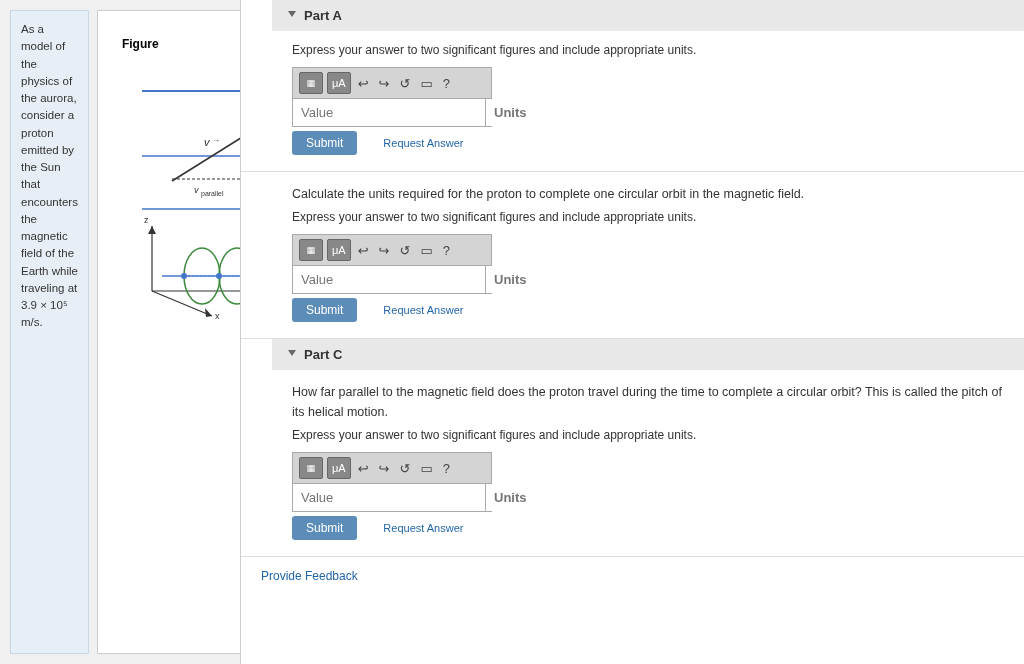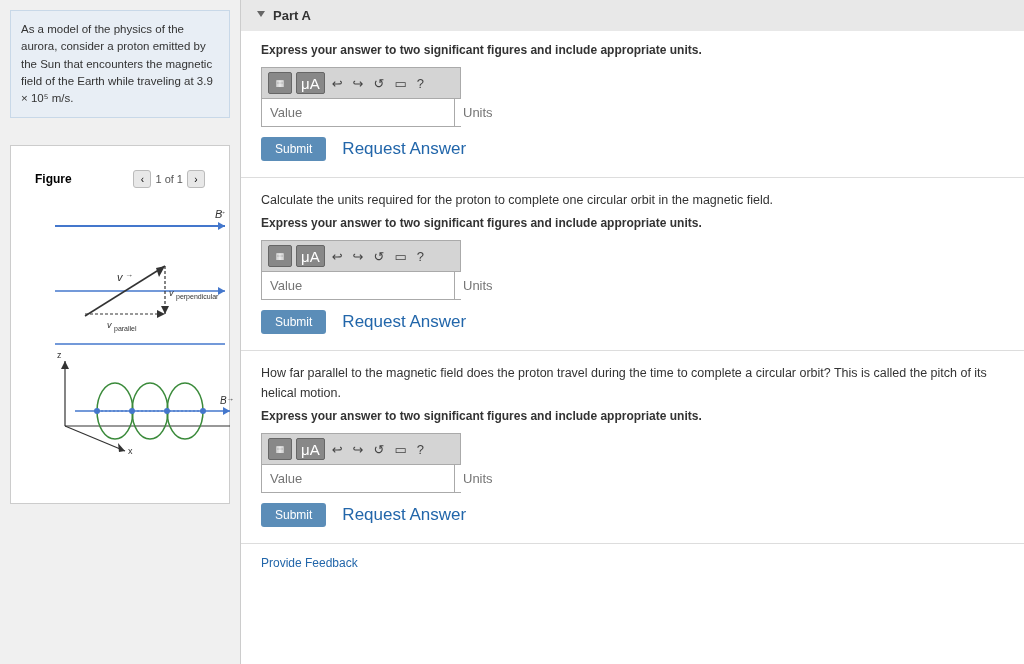--- a/index.html
+++ b/index.html
@@ -5,22 +5,21 @@
     * { box-sizing: border-box; margin: 0; padding: 0; }
     body { font-family: Arial, sans-serif; font-size: 13px; background: #f0f0f0; display: flex; height: 664px; overflow: hidden; }
 
     
     .sidebar {
       width: 240px;
       min-width: 240px;
       background: #f0f0f0;
       padding: 10px;
       display: flex;
-      flex-direction: column;
-      gap: 27px;
+      gap: 8px;
     }
 
     .problem-description {
       background: #e8eef5;
       border: 1px solid #c8d8e8;
       padding: 10px;
       font-size: 11.5px;
       line-height: 1.5;
       color: #333;
     }
@@ -70,20 +69,21 @@
     .main-content {
       flex: 1;
       background: white;
       overflow-y: auto;
       border-left: 1px solid #ccc;
     }
 
     .part-section {
       border-bottom: 1px solid #ddd;
       background: white;
+      padding-left: 31px;
     }
 
     .part-header {
       background: #e8e8e8;
       padding: 8px 16px;
       display: flex;
       align-items: center;
       gap: 8px;
       font-weight: bold;
       font-size: 13px;
@@ -108,21 +108,21 @@
 
     .question-text {
       font-size: 12.5px;
       color: #333;
       line-height: 1.6;
       margin-bottom: 6px;
     }
 
     .instruction-text {
       font-size: 12px;
-      font-weight: bold;
+      font-weight: normal;
       color: #333;
       margin-bottom: 10px;
     }
 
     
     .answer-toolbar {
       background: #d4d4d4;
       border: 1px solid #aaa;
       border-bottom: none;
       padding: 4px 6px;
@@ -143,21 +143,21 @@
       height: 22px;
       display: flex; align-items: center; justify-content: center;
     }
 
     .toolbar-btn.grid-btn {
       width: 24px;
       font-size: 9px;
     }
 
     .toolbar-btn.mu-btn {
-      font-size: 15px;
+      font-size: 11px;
       padding: 2px 4px;
     }
 
     .toolbar-icon-btn {
       background: transparent;
       border: none;
       cursor: pointer;
       font-size: 13px;
       color: #444;
       padding: 2px 3px;
@@ -183,42 +183,43 @@
     }
 
     .answer-units-input {
       width: 80px;
       border: none;
       padding: 6px 8px;
       font-size: 13px;
       color: #a16207;
       outline: none;
       background: white;
+      font-weight: bold;
     }
 
     .answer-actions {
       display: flex;
-      gap: 16px;
-      margin-top: 10px;
+      gap: 26px;
+      margin-top: 4px;
       align-items: center;
     }
 
     .submit-btn {
       background: #5b8db8;
       color: white;
       border: none;
       border-radius: 3px;
       padding: 5px 14px;
       font-size: 12px;
       cursor: pointer;
     }
 
     .request-answer-link {
       color: #2266aa;
-      font-size: 17px;
+      font-size: 11px;
       text-decoration: none;
       cursor: pointer;
     }
 
     .provide-feedback {
       padding: 12px 20px;
       color: #2266aa;
       font-size: 12px;
       text-decoration: none;
       cursor: pointer;
@@ -353,20 +354,24 @@
         <input type="text" class="answer-units-input" placeholder="Units" style="">
       </div>
       <div class="answer-actions">
         <button class="submit-btn">Submit</button>
         <a class="request-answer-link">Request Answer</a>
       </div>
     </div>
   </div>
 
   <div class="part-section">
+    <div class="part-header">
+      <span class="triangle"></span>
+      <span>Part C</span>
+    </div>
     <div class="part-body">
       <div class="question-text">How far parallel to the magnetic field does the proton travel during the time to complete a circular orbit? This is called the pitch of its helical motion.</div>
       <div class="instruction-text">Express your answer to two significant figures and include appropriate units.</div>
 
       <div class="answer-toolbar">
         <button class="toolbar-btn grid-btn">▦</button>
         <button class="toolbar-btn mu-btn">μA</button>
         <button class="toolbar-icon-btn">↩</button>
         <button class="toolbar-icon-btn">↪</button>
         <button class="toolbar-icon-btn">↺</button>

